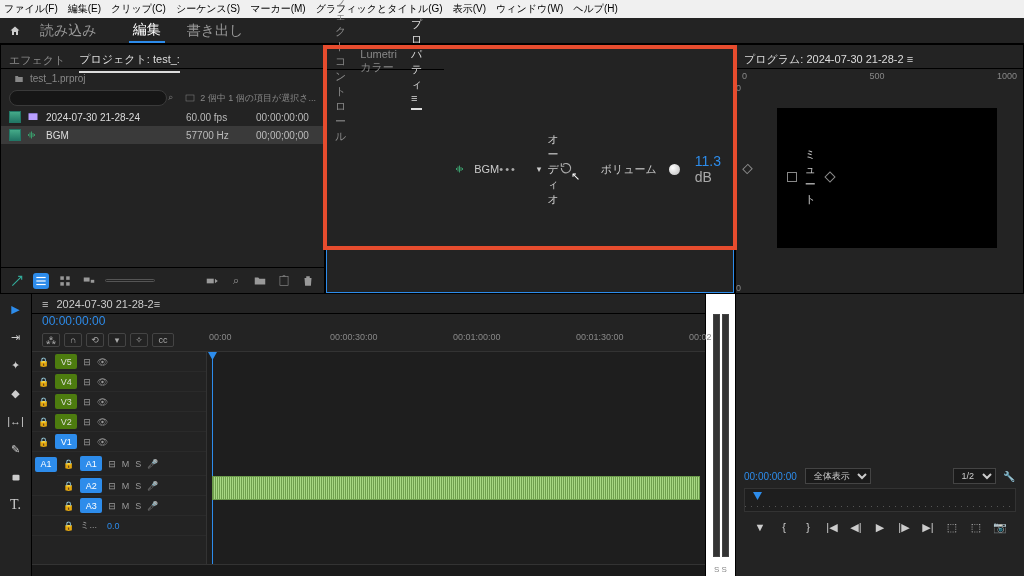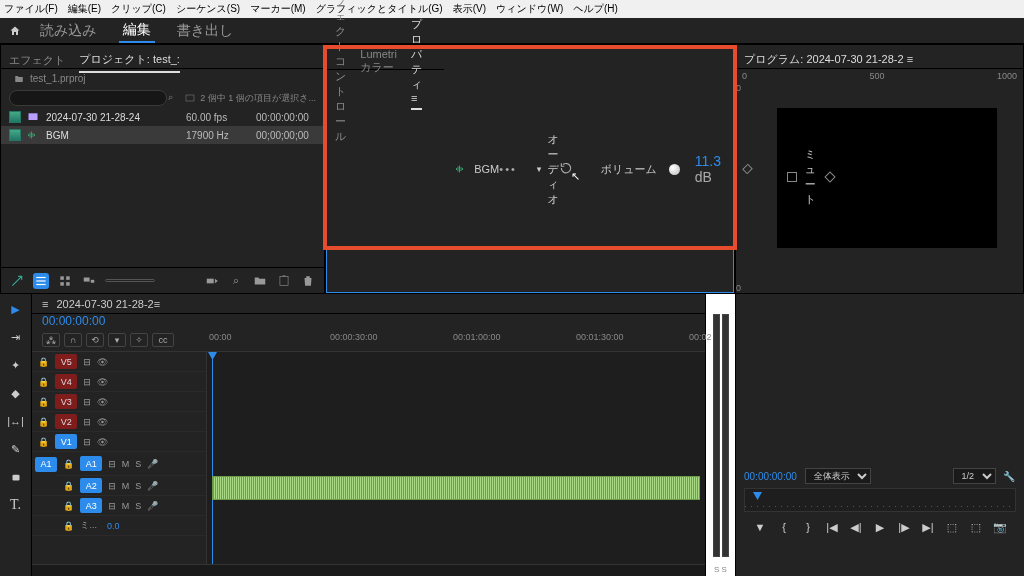--- a/index.html
+++ b/index.html
@@ -6,21 +6,21 @@
 body { background: #1a1a1a; color: #ccc; font-size: 11px; width: 1024px; height: 576px; overflow: hidden; }
 
 
 .menubar { background: #f0f0f0; color: #000; height: 18px; display: flex; align-items: center; padding: 0 4px; font-size: 10px; }
 .menubar span { margin-right: 10px; cursor: default; }
 
 
 .workspacebar { background: #232323; height: 26px; display: flex; align-items: center; padding: 0 8px; border-bottom: 1px solid #000; position: relative; }
 .home-icon { width: 14px; height: 12px; margin-right: 14px; }
 .workspace-tab { color: #999; margin-right: 18px; font-size: 14px; padding: 2px 4px; }
-.workspace-tab.active { color: #fff; border-bottom: 2px solid #2d8ceb; }
+.workspace-tab.active { color: #fff; border-bottom: 2px solid #2d8ceb; margin-left: 10px; }
 .doc-title { position: absolute; left: 50%; transform: translateX(-50%); color: #aaa; font-size: 10px; z-index: -1; }
 
 
 .main-layout { width: 1024px; background: #1a1a1a; }
 .top-row { display: flex; height: 250px; }
 .bottom-row { display: flex; height: 282px; }
 
 
 .panel { background: #232323; border: 1px solid #000; display: flex; flex-direction: column; }
 .panel-tabs { display: flex; align-items: center; padding: 12px 8px 0 8px; height: 24px; border-bottom: 1px solid #000; }
@@ -90,21 +90,21 @@
 .timeline-main { flex: 1; background: #232323; display: flex; flex-direction: column; }
 .timeline-tabs { display: flex; align-items: center; padding: 4px 10px; font-size: 11px; border-bottom: 1px solid #000; height: 20px; }
 .timeline-tabs .menu-icon { margin-right: 8px; }
 .timecode { color: #2d8ceb; font-size: 12px; margin-left: 10px; }
 .timeline-toolbar { display: flex; align-items: center; gap: 4px; padding: 4px 10px; height: 24px; border-bottom: 1px solid #333; }
 .tl-tool { width: 18px; height: 14px; border: 1px solid #444; border-radius: 2px; display: flex; align-items: center; justify-content: center; font-size: 9px; color: #aaa; }
 .timeline-tracks { flex: 1; position: relative; display: flex; }
 .track-headers { width: 175px; border-right: 1px solid #333; position: relative; }
 .track-row { display: flex; align-items: center; height: 20px; padding: 0 6px; font-size: 9px; color: #999; gap: 6px; border-bottom: 1px solid #2a2a2a; }
 .track-row.audio-sel { height: 24px; }
-.track-label { width: 22px; height: 15px; background: #7f1d1d; display: flex; align-items: center; justify-content: center; font-size: 9px; color: #ddd; border-radius: 2px; }
+.track-label { width: 22px; height: 15px; background: #4d7c0f; display: flex; align-items: center; justify-content: center; font-size: 9px; color: #ddd; border-radius: 2px; }
 .track-label.active { background: #2d8ceb; color: #fff; }
 .track-area { flex: 1; position: relative; background: #1e1e1e; }
 .time-ruler { height: 20px; border-bottom: 1px solid #333; position: relative; font-size: 9px; color: #888; }
 .time-tick { position: absolute; top: 0; }
 .playhead { position: absolute; left: 5px; top: 0; bottom: 0; width: 1px; background: #2d8ceb; }
 .playhead::before { content: ''; position: absolute; top: 0; left: -4px; width: 9px; height: 8px; background: #2d8ceb; clip-path: polygon(0 0, 100% 0, 50% 100%); }
 .audio-clip { position: absolute; left: 5px; top: 124px; right: 5px; height: 24px; background: #a8d884; border: 1px solid #6a9a4a; }
 .audio-wave { width: 100%; height: 100%; background: repeating-linear-gradient(90deg, #4a7a2a 0, #4a7a2a 1px, #a8d884 1px, #a8d884 2px); opacity: 0.6; }
 .timeline-scrollbar { height: 12px; background: #1a1a1a; border-top: 1px solid #333; }
 .mix-text { color: #2d8ceb; font-size: 9px; margin-left: 4px; }
@@ -197,21 +197,21 @@
         <span class="icon">
             <svg viewBox="0 0 24 24" width="12" height="12" fill="#3a9a6a">
               <rect x="2" y="10" width="2" height="4"></rect>
               <rect x="5" y="7" width="2" height="10"></rect>
               <rect x="8" y="5" width="2" height="14"></rect>
               <rect x="11" y="8" width="2" height="8"></rect>
               <rect x="14" y="10" width="2" height="4"></rect>
             </svg>
           </span>
         <span class="name">BGM</span>
-        <span class="fr">17900 Hz</span>
+        <span class="fr">57700 Hz</span>
         <span class="ms">00;00;00;00</span>
       </div>
       <div class="project-toolbar">
         <span class="tool-icon">
             <svg viewBox="0 0 24 24" fill="#3a9">
               <path d="M4 20L20 4M14 4h6v6" stroke="#3a9" stroke-width="2" fill="none"></path>
             </svg>
           </span>
         <span class="tool-icon blue">
             <svg viewBox="0 0 24 24" fill="#fff">

